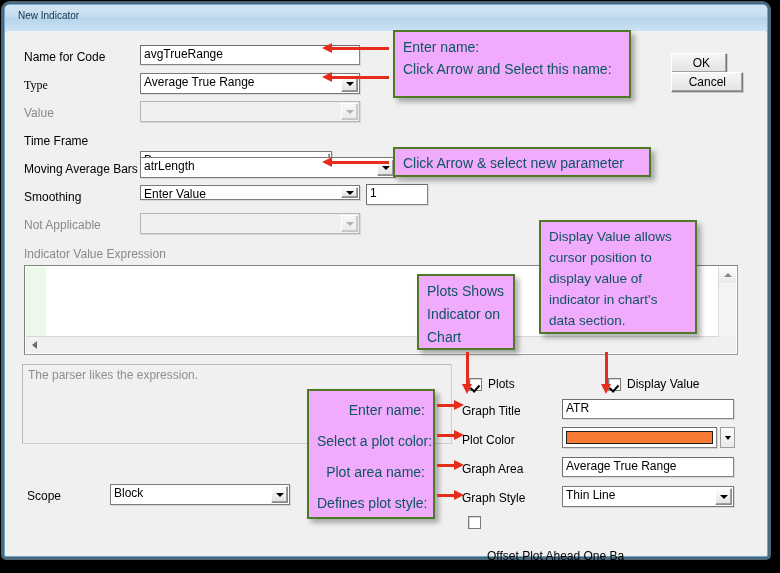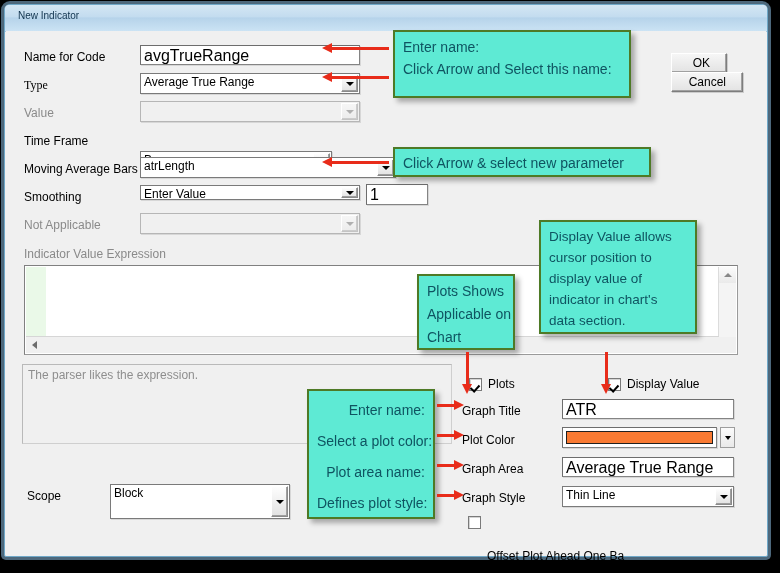--- a/index.html
+++ b/index.html
@@ -42,21 +42,21 @@
     position:absolute;color:#000;font-size:12px;white-space:nowrap;
     font-family:"Liberation Sans", sans-serif;
   }
   .lbl.grey{color:#8a8a8a;}
 
   .tbox{
     position:absolute;background:#fff;
     border:1px solid #848484;
     border-top-color:#6d6d6d;border-left-color:#6d6d6d;
     box-sizing:border-box;
-    font-size:16px;color:#000;
+    font-size:12px;color:#000;
     padding:1px 0 4px 3px;
     overflow:hidden;white-space:nowrap;
     box-shadow:1px 1px 0 rgba(0,0,0,.10);
   }
 
   .combo{
     position:absolute;background:#fff;
     border:1px solid #7a7a7a;
     box-sizing:border-box;
     font-size:12px;color:#000;
@@ -181,21 +181,21 @@
   }
   .colordrop::after{
     content:"";position:absolute;left:50%;top:50%;margin-left:-3px;margin-top:-2px;
     border-left:3px solid transparent;border-right:3px solid transparent;
     border-top:4px solid #000;
   }
 
   
   .callout{
     position:absolute;
-    background:#5eead4;
+    background:#f0abfc;
     border:2px solid #4e7a26;
     box-sizing:border-box;
     color:#0f5461;
     font-family:"Liberation Sans", sans-serif;
     font-size:14px;
     line-height:22px;
     box-shadow:4px 4px 5px rgba(0,0,0,.30);
     padding:4px 8px;
   }
   .callout.right{text-align:right;}
@@ -283,21 +283,21 @@
         </div>
         <div class="expr-hscroll"></div>
         <div class="expr-corner"></div>
       </div>
 
       <div class="statuspanel" style="left:16px;top:333px;width:430px;height:80px;">
         <div class="txt">The parser likes the expression.</div>
       </div>
 
       <div class="lbl" style="left:21px;top:458px;">Scope</div>
-      <div class="combo" style="left:104px;top:453px;width:180px;height:35px;">
+      <div class="combo" style="left:104px;top:453px;width:180px;height:21px;">
         <span>Block</span>
         <span class="arrowbtn"></span>
       </div>
 
       <div class="chk on" style="left:463px;top:347px;"></div>
       <div class="lbl" style="left:482px;top:346px;">Plots</div>
 
       <div class="chk on" style="left:602px;top:347px;"></div>
       <div class="lbl" style="left:621px;top:346px;">Display Value</div>
 
@@ -335,21 +335,21 @@
   <div class="arrowL" style="left:331px;top:47px;width:58px;"></div>
   <div class="arrowL" style="left:331px;top:76px;width:58px;"></div>
 
   <div class="callout" style="left:393px;top:147px;width:258px;height:30px;line-height:20px;">
     <span class="ln">Click Arrow &amp; select new parameter</span>
   </div>
   <div class="arrowL" style="left:331px;top:161px;width:58px;"></div>
 
   <div class="callout" style="left:417px;top:274px;width:98px;height:76px;line-height:23px;">
     <span class="ln">Plots Shows</span>
-    <span class="ln">Applicable on</span>
+    <span class="ln">Indicator on</span>
     <span class="ln">Chart</span>
   </div>
   <div class="arrowD" style="left:466px;top:352px;height:33px;"></div>
 
   <div class="callout" style="left:539px;top:220px;width:158px;height:114px;line-height:21px;font-size:13.5px;">
     <span class="ln">Display Value allows</span>
     <span class="ln">cursor position to</span>
     <span class="ln">display value of</span>
     <span class="ln">indicator in chart's</span>
     <span class="ln">data section.</span>

